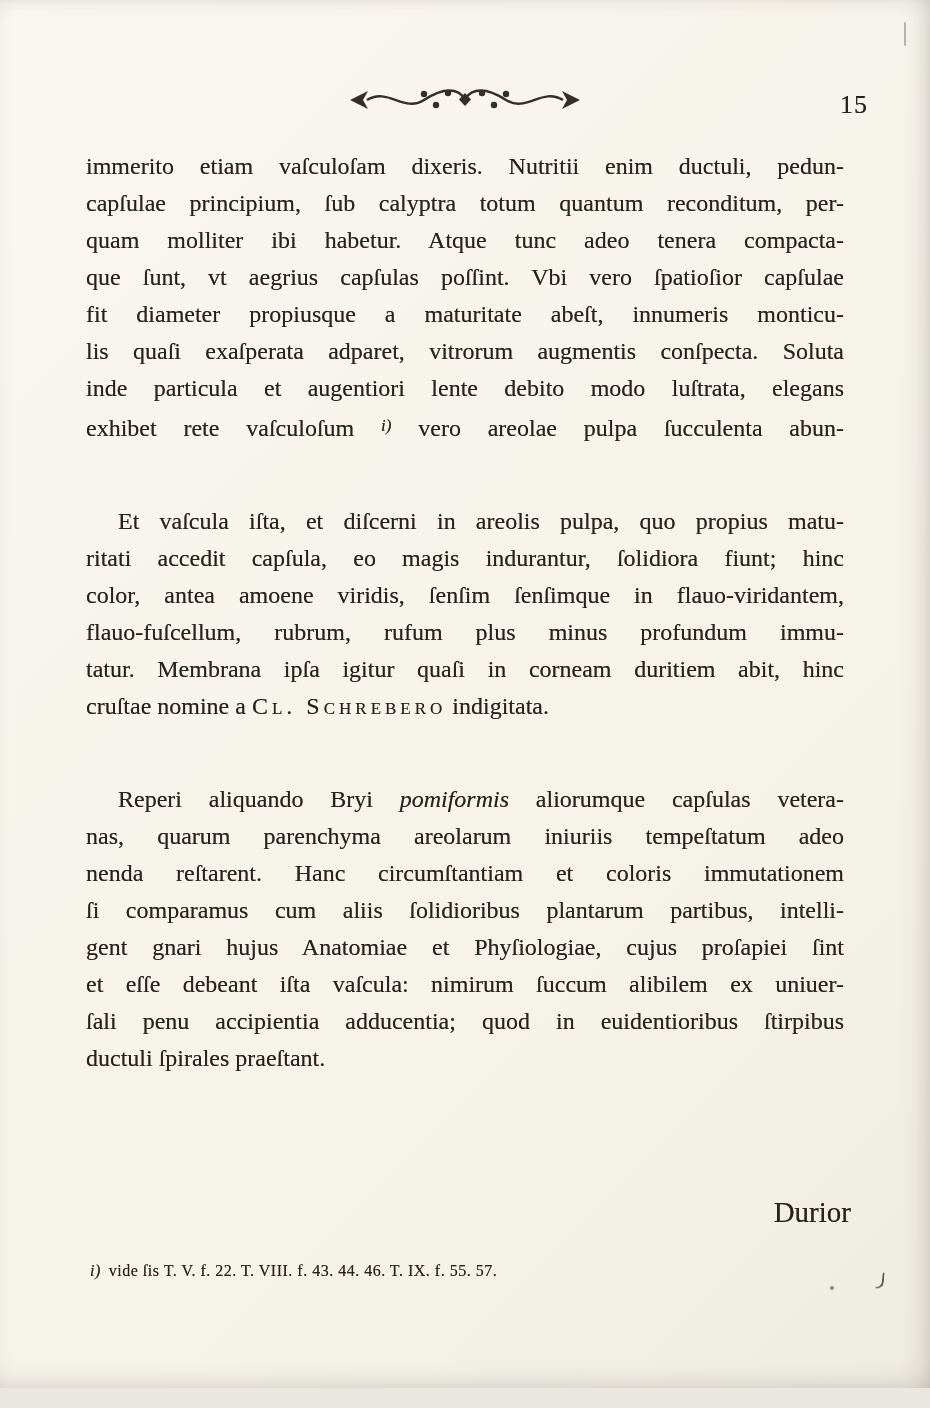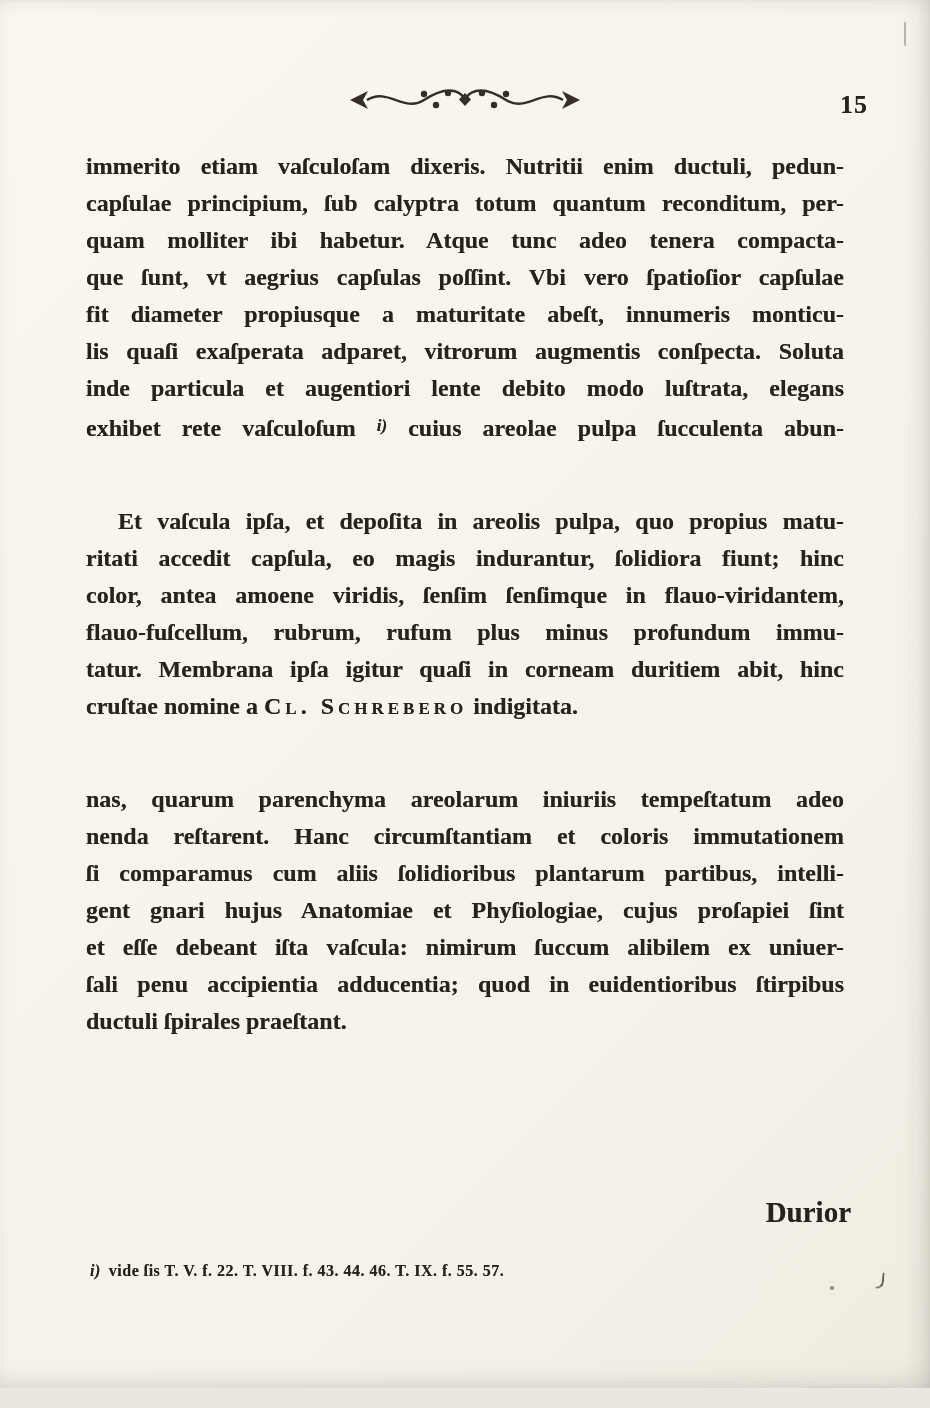--- a/index.html
+++ b/index.html
@@ -10,21 +10,20 @@
   }
   .page {
     position: relative;
     width: 930px; height: 1388px;
     overflow: hidden;
     background: linear-gradient(135deg, #f9f7f0 0%, #f5f2e9 70%, #efece2 100%);
     box-shadow: inset -16px 0 34px -20px rgba(60,55,45,.28),
                 inset 0 -16px 34px -22px rgba(60,55,45,.22),
                 inset 0 10px 24px -18px rgba(60,55,45,.15);
     color: #27221b;
-    font-weight: bold;
   }
   .ornament {
     position: absolute; top: 86px; left: 50%; transform: translateX(-50%);
     width: 238px; height: 28px;
   }
   .page-number {
     position: absolute; top: 90px; right: 62px;
     font-size: 26px; letter-spacing: 1px;
     text-shadow: 0 0 0.5px rgba(39,34,27,.65);
   }
@@ -111,33 +110,34 @@
   <main class="text-block">
 
     <section class="para">
       <div class="line">immerito etiam vaſculoſam dixeris. Nutritii enim ductuli, pedun-</div>
       <div class="line">capſulae principium, ſub calyptra totum quantum reconditum, per-</div>
       <div class="line">quam molliter ibi habetur. Atque tunc adeo tenera compacta-</div>
       <div class="line">que ſunt, vt aegrius capſulas poſſint. Vbi vero ſpatioſior capſulae</div>
       <div class="line">fit diameter propiusque a maturitate abeſt, innumeris monticu-</div>
       <div class="line">lis quaſi exaſperata adparet, vitrorum augmentis conſpecta. Soluta</div>
       <div class="line">inde particula et augentiori lente debito modo luſtrata, elegans</div>
-      <div class="line"><span>exhibet rete vaſculoſum </span><span class="fn-sup">i)</span><span> cuius areolae pulpa ſucculenta abun-</span></div>
+      <div class="line"><span>exhibet rete vaſculoſum </span><span class="fn-sup">i)</span><span> vero areolae pulpa ſucculenta abun-</span></div>
     </section>
 
     <section class="para">
-      <div class="line indent">Et vaſcula ipſa, et depoſita in areolis pulpa, quo propius matu-</div>
+      <div class="line indent">Et vaſcula iſta, et diſcerni in areolis pulpa, quo propius matu-</div>
       <div class="line">ritati accedit capſula, eo magis indurantur, ſolidiora fiunt; hinc</div>
       <div class="line">color, antea amoene viridis, ſenſim ſenſimque in flauo-viridantem,</div>
       <div class="line">flauo-fuſcellum, rubrum, rufum plus minus profundum immu-</div>
       <div class="line">tatur. Membrana ipſa igitur quaſi in corneam duritiem abit, hinc</div>
       <div class="line last"><span>cruſtae nomine a </span><span class="smallcaps">Cl. Schrebero</span><span> indigitata.</span></div>
     </section>
 
     <section class="para">
+      <div class="line indent"><span>Reperi aliquando Bryi </span><span class="italic">pomiformis</span><span> aliorumque capſulas vetera-</span></div>
       <div class="line">nas, quarum parenchyma areolarum iniuriis tempeſtatum adeo</div>
       <div class="line">nenda reſtarent. Hanc circumſtantiam et coloris immutationem</div>
       <div class="line">ſi comparamus cum aliis ſolidioribus plantarum partibus, intelli-</div>
       <div class="line">gent gnari hujus Anatomiae et Phyſiologiae, cujus proſapiei ſint</div>
       <div class="line">et eſſe debeant iſta vaſcula: nimirum ſuccum alibilem ex uniuer-</div>
       <div class="line">ſali penu accipientia adducentia; quod in euidentioribus ſtirpibus</div>
       <div class="line last">ductuli ſpirales praeſtant.</div>
     </section>
 
   </main>

